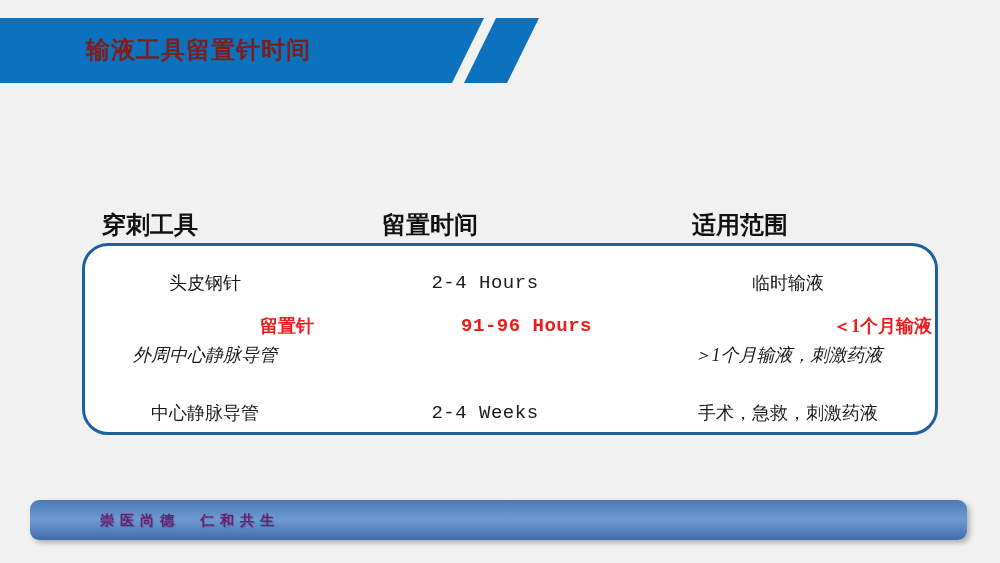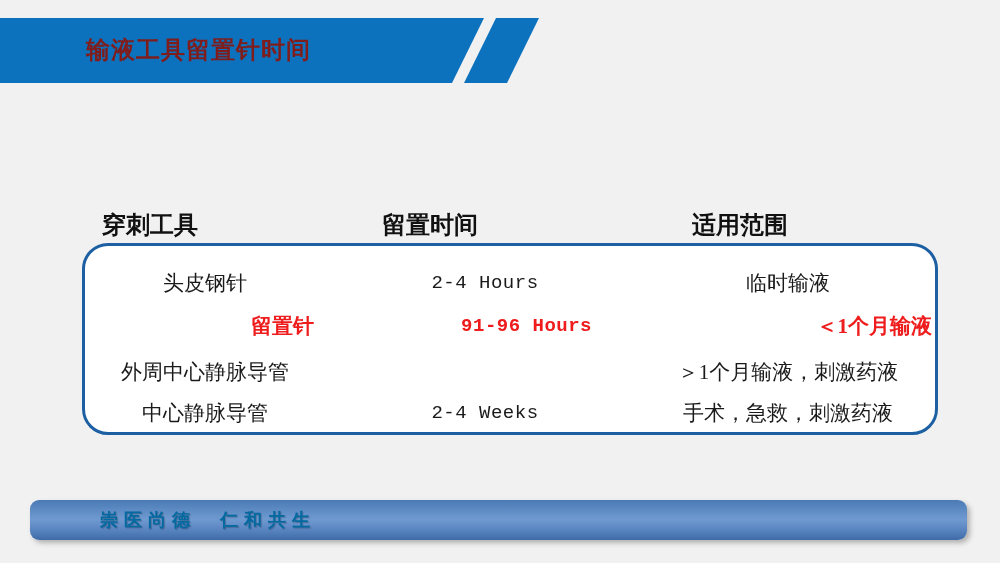--- a/index.html
+++ b/index.html
@@ -107,32 +107,32 @@
     height: 192px;
   }
   .table-row {
     position: absolute;
     left: 0;
     width: 856px;
     height: 36px;
   }
   .table-row.r0 { top: 22px; }
   .table-row.r1 { top: 65px; }
-  .table-row.r2 { top: 111px; }
+  .table-row.r2 { top: 94px; font-style: italic; }
   .table-row.r3 { top: 152px; }
 
   .cell {
     position: absolute;
     top: 0;
     height: 36px;
     line-height: 36px;
     text-align: center;
     white-space: nowrap;
     color: #1a1a1a;
-    font-size: 21px;
+    font-size: 18px;
     font-family: "Liberation Serif", "DejaVu Serif", serif;
   }
   .cell.c0 { left: 14px;  width: 218px; }
   .cell.c1 { left: 296px; width: 214px; }
   .cell.c2 { left: 562px; width: 288px; }
 
   .cell.eng {
     font-family: "Liberation Mono", "DejaVu Sans Mono", monospace;
     font-size: 19px;
     letter-spacing: 0.5px;
@@ -154,22 +154,22 @@
     border-radius: 9px;
     background: linear-gradient(to bottom, #4a7ab5 0%, #6f9ad0 48%, #5b86c2 72%, #3f6ca8 100%);
     box-shadow: 3px 3px 5px rgba(100,100,100,0.45);
   }
   #footer-text {
     position: absolute;
     left: 100px;
     top: 500px;
     height: 40px;
     line-height: 40px;
-    color: #0369a1;
-    font-size: 18px;
+    color: #701a75;
+    font-size: 14px;
     font-weight: bold;
     letter-spacing: 6px;
     white-space: pre;
     font-family: "Liberation Sans", "DejaVu Sans", sans-serif;
     text-shadow: 1px 1px 1px rgba(0,0,0,0.25);
   }
 </style>
 </head>
 <body>
 

